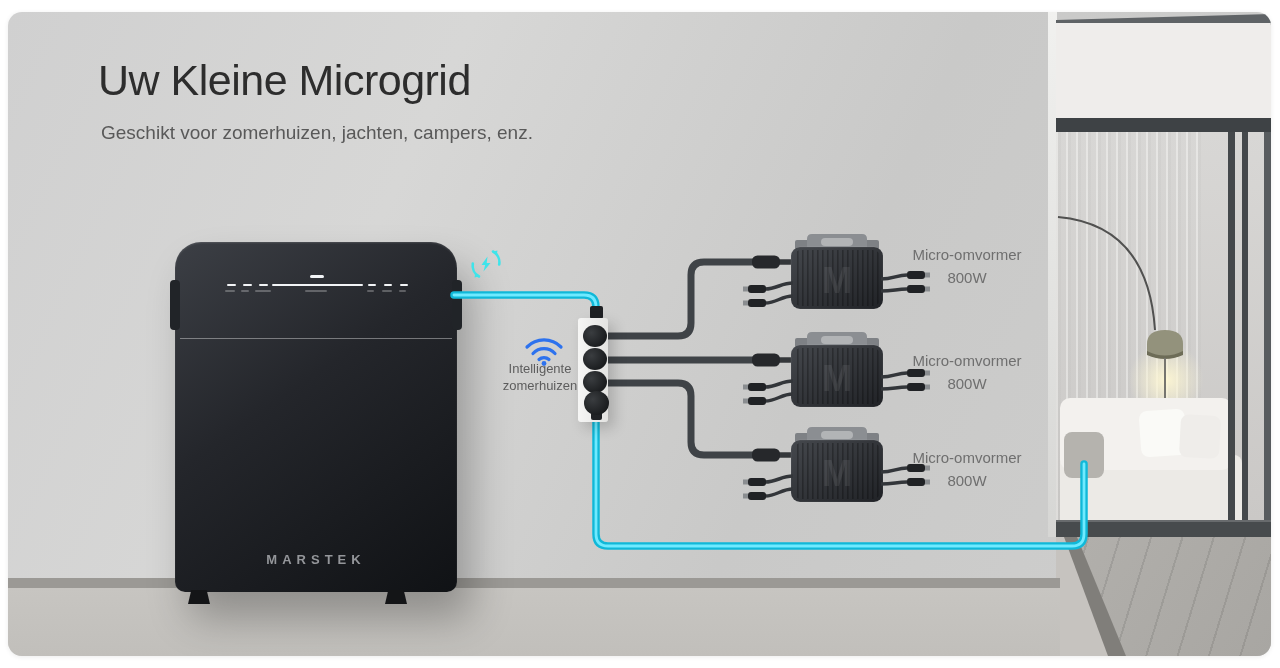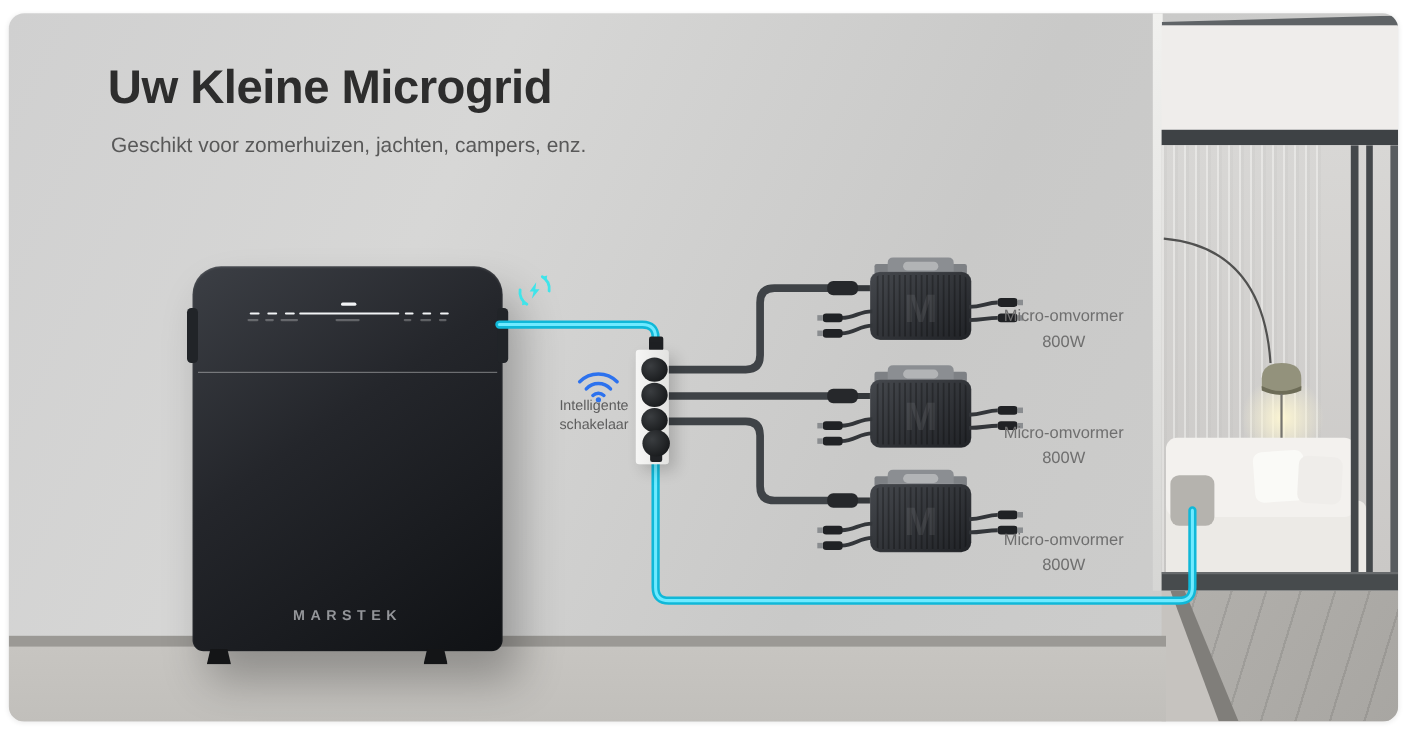--- a/index.html
+++ b/index.html
@@ -2,24 +2,24 @@
 <html><head>
 <meta charset="utf-8">
 <style>
   html,body{margin:0;padding:0;background:#ffffff;font-family:"Liberation Sans",sans-serif;}
   #stage{position:relative;width:1280px;height:668px;background:#fff;overflow:hidden;}
   #card{position:absolute;left:8px;top:12px;width:1263px;height:644px;border-radius:14px;overflow:hidden;
         background:linear-gradient(115deg,#d0d0d0 0%,#d7d7d6 30%,#c9c9c8 62%,#cfcfce 100%);
         box-shadow:0 1px 5px rgba(0,0,0,.08);}
   .abs{position:absolute;}
   
-  .title{left:90px;top:44px;font-size:43px;font-weight:700;color:#2d2d2d;letter-spacing:-.5px;}
+  .title{left:90px;top:44px;font-size:43px;font-weight:400;color:#2d2d2d;letter-spacing:-.5px;}
   .subtitle{left:93px;top:110px;font-size:19px;color:#595959;}
   .switch-label{left:462px;top:348px;width:140px;text-align:center;font-size:13px;color:#5d5d5d;line-height:17px;}
-  .inv-label{left:879px;width:160px;text-align:center;font-size:15px;color:#6f6f6f;line-height:23px;margin-top:33px;}
+  .inv-label{left:879px;width:160px;text-align:center;font-size:15px;color:#6f6f6f;line-height:23px;}
   .load-label{left:737px;top:545px;width:300px;text-align:right;font-size:14.5px;color:#6a6a68;}
   .note{left:420px;top:595px;width:740px;text-align:center;font-size:17px;color:#8b8b88;}
   
   .floor-band{left:0;top:566px;width:1052px;height:10px;background:#9b9995;}
   .floor{left:0;top:576px;width:1052px;height:68px;background:linear-gradient(180deg,#c7c5c1,#c1bfbb);}
   
   .battery{left:167px;top:230px;width:282px;height:350px;border-radius:26px 26px 10px 10px;
     background:linear-gradient(145deg,#3c3f45 0%,#24262b 42%,#101215 100%);
     box-shadow:14px 26px 40px rgba(0,0,0,.28), inset 0 1px 2px rgba(255,255,255,.14);}
   .bat-handle{width:10px;height:50px;top:38px;background:#212428;border-radius:4px;}
@@ -197,21 +197,21 @@
   <svg class="abs" style="left:514px;top:322px" width="44" height="32" viewBox="0 0 44 32">
     <g fill="none" stroke="#2d72ee" stroke-width="3.2" stroke-linecap="round">
       <path d="M 5 13 A 24 24 0 0 1 39 13"></path>
       <path d="M 11 19.5 A 15 15 0 0 1 33 19.5"></path>
       <path d="M 17 25.5 A 7.5 7.5 0 0 1 27 25.5"></path>
     </g>
     <circle cx="22" cy="29.5" r="2.4" fill="#2d72ee"></circle>
   </svg>
   <div class="abs switch-label">
     <div>Intelligente</div>
-    <div>schakelaar</div>
+    <div>zomerhuizen</div>
   </div>
 
   <svg class="abs inverter" style="top:221px" viewBox="0 0 100 92">
     <rect x="8" y="7" width="14" height="10" rx="2" fill="#7e8185"></rect>
         <rect x="78" y="7" width="14" height="10" rx="2" fill="#7e8185"></rect>
     <path d="M 20 17 V 6 Q 20 1 25 1 H 75 Q 80 1 80 6 V 17 Z" fill="#8b8e92"></path>
     <rect x="34" y="5" width="32" height="8" rx="4" fill="#b2b4b6"></rect>
     <rect x="4" y="14" width="92" height="62" rx="9" fill="url(#invGrad)" stroke="rgba(255,255,255,.14)" stroke-width=".6"></rect>
     <rect x="7" y="17" width="86" height="56" rx="7" fill="url(#fins)"></rect>
     <text x="50" y="60" text-anchor="middle" font-family="Liberation Sans, sans-serif" font-size="36" font-weight="bold" fill="rgba(255,255,255,.08)">M</text>

